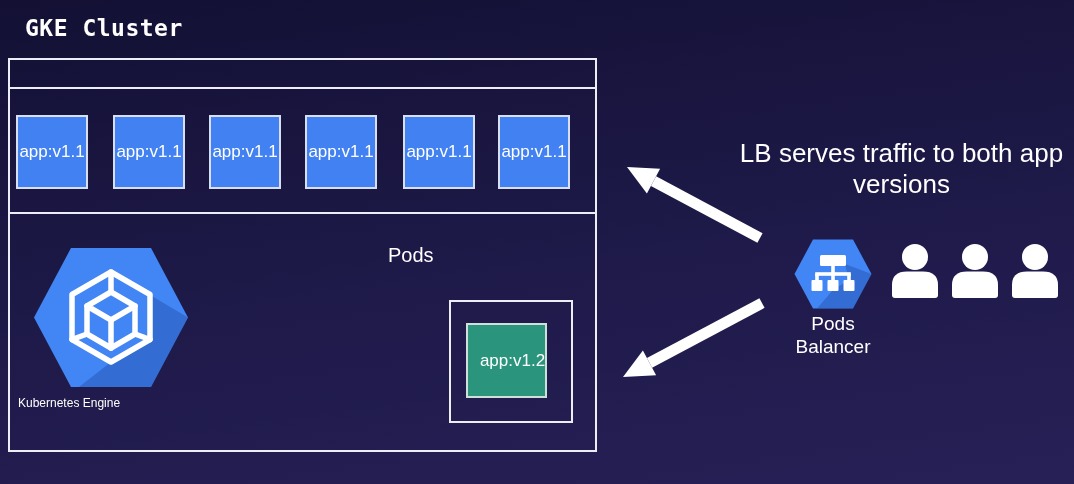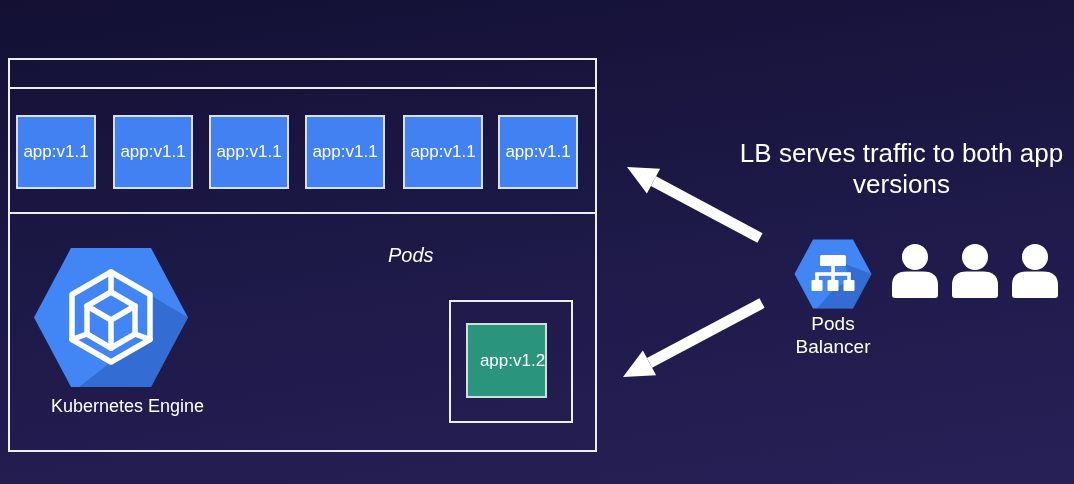--- a/index.html
+++ b/index.html
@@ -19,30 +19,30 @@
     font-weight:bold; font-size:23px; letter-spacing:0.5px;
   }
   .cluster-box{
     position:absolute; left:8px; top:58px; width:585px; height:390px;
     border:2px solid var(--line);
   }
   .hline{position:absolute; left:10px; width:585px; height:2px; background:var(--line);}
   .hline.h1{top:87px;}
   .hline.h2{top:212px;}
   .pod{
-    position:absolute; top:115px; width:80px; height:74px;
+    position:absolute; top:115px; width:72px; height:74px;
     background:var(--pod-blue); border:2px solid #d9def0; box-sizing:border-box;
     display:flex; align-items:center; justify-content:center;
     font-size:17px; color:var(--text);
   }
   .pod.p0{left:16px;} .pod.p1{left:113px;} .pod.p2{left:209px;}
   .pod.p3{left:305px;} .pod.p4{left:403px;} .pod.p5{left:498px;}
-  .pods-label{position:absolute; left:388px; top:244px; font-size:20px;font-style:italic;}
+  .pods-label{position:absolute; left:388px; top:244px; font-size:20px;}
   .gke-logo{position:absolute; left:31px; top:245px; width:160px; height:145px;}
-  .gke-label{position:absolute; left:18px; top:396px; width:186px; text-align:right; font-size:18px;}
+  .gke-label{position:absolute; left:18px; top:396px; width:186px; text-align:left; font-size:12px;}
   .canary-outer{
     position:absolute; left:449px; top:300px; width:124px; height:123px;
     border:2px solid var(--line); box-sizing:border-box;
   }
   .canary-pod{
     position:absolute; left:466px; top:323px; width:81px; height:75px;
     background:var(--teal); border:2px solid #cfe0da; box-sizing:border-box;
     display:flex; align-items:center; justify-content:center;
     font-size:17px; color:var(--text);padding-left:12px;
   }
@@ -54,20 +54,21 @@
   .lb-icon{position:absolute; left:793px; top:238px; width:80px; height:72px;}
   .lb-label{position:absolute; left:788px; top:312px; width:90px; text-align:center; font-size:19px; line-height:23px;}
   .user{position:absolute; top:244px; width:48px; height:54px;}
   .user.u0{left:891px;} .user.u1{left:951px;} .user.u2{left:1011px;}
 </style>
 </head>
 <body>
 
 <div class="stage">
 
+  <div class="title">GKE Cluster</div>
 
   <div class="cluster-box"></div>
   <div class="hline h1"></div>
   <div class="hline h2"></div>
 
   <div class="pod p0">app:v1.1</div>
   <div class="pod p1">app:v1.1</div>
   <div class="pod p2">app:v1.1</div>
   <div class="pod p3">app:v1.1</div>
   <div class="pod p4">app:v1.1</div>

